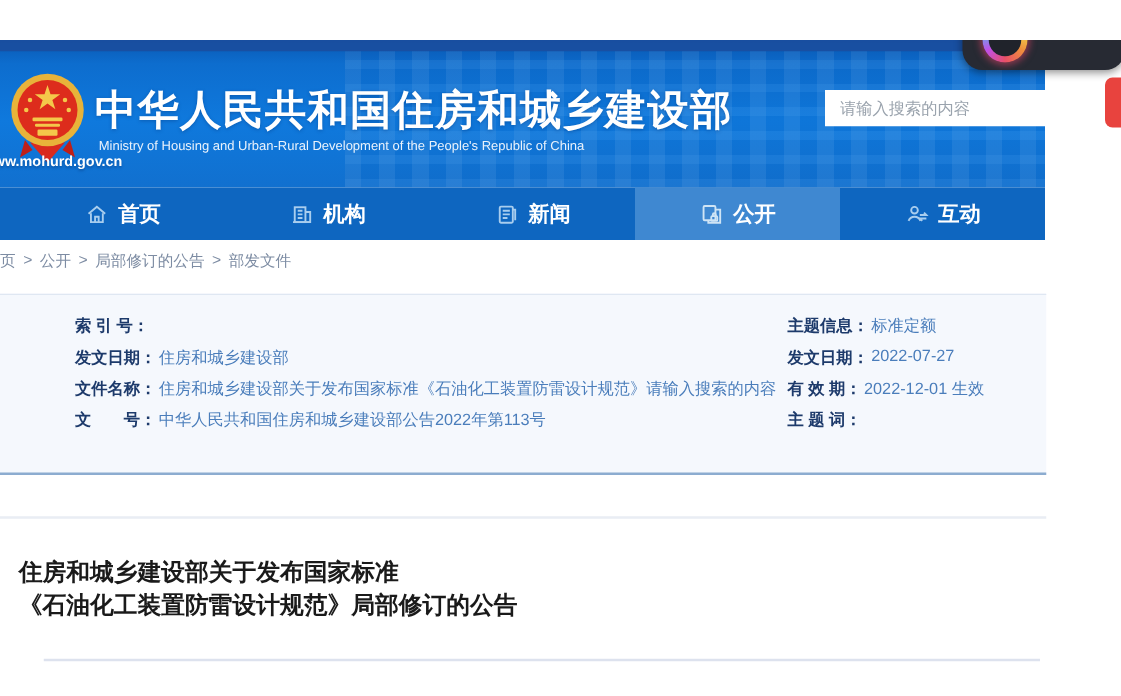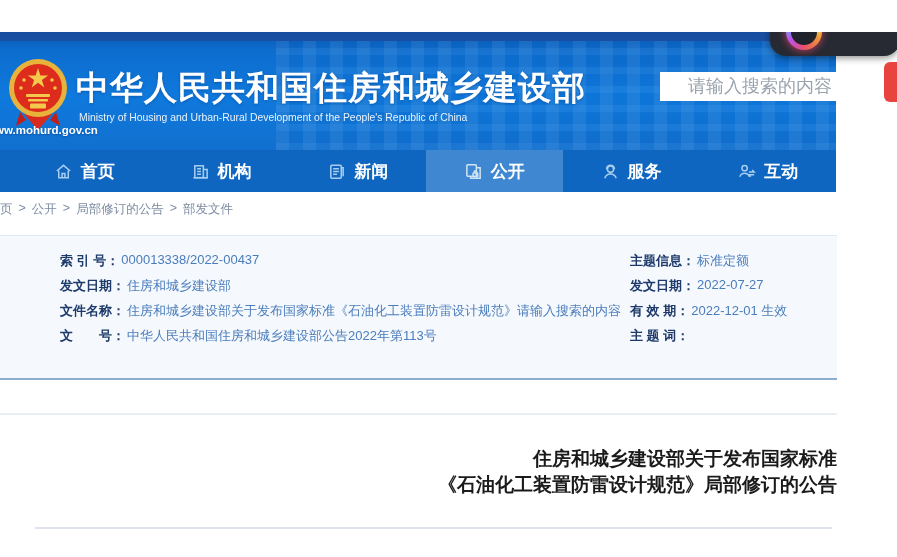--- a/index.html
+++ b/index.html
@@ -14,22 +14,22 @@
             background:
               repeating-linear-gradient(90deg, rgba(255,255,255,.22) 0 13px, rgba(255,255,255,0) 13px 27px),
               repeating-linear-gradient(0deg, rgba(255,255,255,.15) 0 7px, rgba(5,40,110,.12) 7px 19px); }
   .emblem { position:absolute; left:6px; top:24px; }
   .site-name { position:absolute; left:76px; top:34px; font-size:33px; font-weight:bold; color:#ffffff;
                letter-spacing:1px; text-shadow:0 1px 3px rgba(0,40,100,.35); white-space:nowrap; }
   .site-name-en { position:absolute; left:79px; top:80px; font-size:10.4px; color:#e9f2fc; white-space:nowrap; }
   .site-url { position:absolute; left:-5px; top:92px; font-size:11.5px; font-weight:bold; color:#ffffff;
               text-shadow:0 1px 2px rgba(0,40,100,.4); }
   .search-box { position:absolute; left:660px; top:40px; width:176px; height:29px; background:#fff; }
-  .search-box input { width:100%; height:100%; border:none; outline:none; padding-left:28px;
-                      font-size:18px; color:#333; font-family:Liberation Sans, sans-serif; background:transparent; }
+  .search-box input { width:100%; height:100%; border:none; outline:none; padding-left:12px;
+                      font-size:13px; color:#333; font-family:Liberation Sans, sans-serif; background:transparent; }
   .search-box input::placeholder { color:#9aa3ad; }
 
   
   .nav { position:absolute; left:0; top:118px; width:836px; height:42px; background:#0e66c0; display:flex;padding-left:16px; }
   .nav-item { flex:1; display:flex; align-items:center; justify-content:center; gap:8px;
               color:#fff; font-size:17px; font-weight:bold; cursor:pointer; }
   .nav-item.active { background:#3f88d1; }
   .nav-item svg { display:block; }
 
   
@@ -42,22 +42,22 @@
                border-top:1px solid #dfe7f2; border-bottom:2px solid #8cacd0; }
   .meta-col { position:absolute; top:16px; }
   .meta-col.left  { left:60px; width:560px; }
   .meta-col.right { left:630px; width:205px; }
   .meta-row { height:25px; display:flex; font-size:13px; white-space:nowrap; }
   .meta-label { font-weight:bold; color:#1d3a6b; }
   .meta-value { color:#4a7dbb; margin-left:2px; }
 
   
   .divider-a { position:absolute; left:0; top:381px; width:837px; height:2px; background:#e9edf4; }
-  .article-title { position:absolute; left:0; top:414px; width:837px; text-align:right;
-                   font-size:19px; font-weight:bold; color:#1a1a1a; line-height:26px; }
+  .article-title { position:absolute; left:0; top:414px; width:837px; text-align:left;
+                   font-size:19px; font-weight:bold; color:#1a1a1a; line-height:26px;padding-left:15px; }
   .divider-b { position:absolute; left:35px; top:495px; width:797px; height:2px; background:#dde2ee; }
 
   
   .float-widget { position:absolute; left:770px; top:-24px; width:130px; height:48px;
                   background:#272a33; border-radius:16px; box-shadow:0 2px 7px rgba(0,0,0,.45); }
   .rec-ring { position:absolute; left:16px; top:6px; width:36px; height:36px; border-radius:50%;
               background:conic-gradient(#8fe34d,#f2e24e,#ef8e3c,#e84f69,#c04fe8,#4fc3e8,#8fe34d);
               box-shadow:0 0 6px 2px rgba(232,70,105,.55); }
   .rec-core { position:absolute; inset:5px; border-radius:50%; background:#20232b; }
   .edge-tab { position:absolute; left:884px; top:30px; width:13px; height:40px;
@@ -135,31 +135,20 @@
             <path d="M13 6 H17 V17 H7 V15"></path>
           <rect x="9.5" y="11.5" width="5" height="4" rx="0.8"></rect>
             <path d="M10.8 11.5 V10.3 a1.2 1.2 0 0 1 2.4 0 V11.5"></path>
         </svg>
       </span>
       <span>公开</span>
     </div>
     <div class="nav-item">
       <span>
         <svg width="19" height="19" viewBox="0 0 20 20" fill="none" stroke="#a8cdee" stroke-width="1.6">
-          <circle cx="10" cy="7.5" r="3.2"></circle>
-            <path d="M4 17 a6.3 6.3 0 0 1 12 0"></path>
-          <path d="M5.8 7.5 a4.2 4.2 0 0 1 8.4 0"></path>
-            <path d="M10 12.5 L12 10.5 H8 Z" fill="#a8cdee" stroke="none"></path>
-        </svg>
-      </span>
-      <span>服务</span>
-    </div>
-    <div class="nav-item">
-      <span>
-        <svg width="19" height="19" viewBox="0 0 20 20" fill="none" stroke="#a8cdee" stroke-width="1.6">
           <circle cx="8" cy="6.5" r="2.8"></circle>
             <path d="M3 15.5 a5.3 5.3 0 0 1 10 0"></path>
           <path d="M12.5 10.5 H18 l-2-2 M18 13.5 H12.5 l2 2"></path>
         </svg>
       </span>
       <span>互动</span>
     </div>
   </div>
 
   <div class="breadcrumb">
@@ -169,21 +158,20 @@
     <span class="sep">&gt;</span>
     <span class="crumb">局部修订的公告</span>
     <span class="sep">&gt;</span>
     <span class="crumb">部发文件</span>
   </div>
 
   <div class="meta-card">
     <div class="meta-col left">
       <div class="meta-row">
         <span class="meta-label">索 引 号：</span>
-        <span class="meta-value">000013338/2022-00437</span>
       </div>
       <div class="meta-row">
         <span class="meta-label">发文日期：</span>
         <span class="meta-value">住房和城乡建设部</span>
       </div>
       <div class="meta-row">
         <span class="meta-label">文件名称：</span>
         <span class="meta-value">住房和城乡建设部关于发布国家标准《石油化工装置防雷设计规范》请输入搜索的内容</span>
       </div>
       <div class="meta-row">

